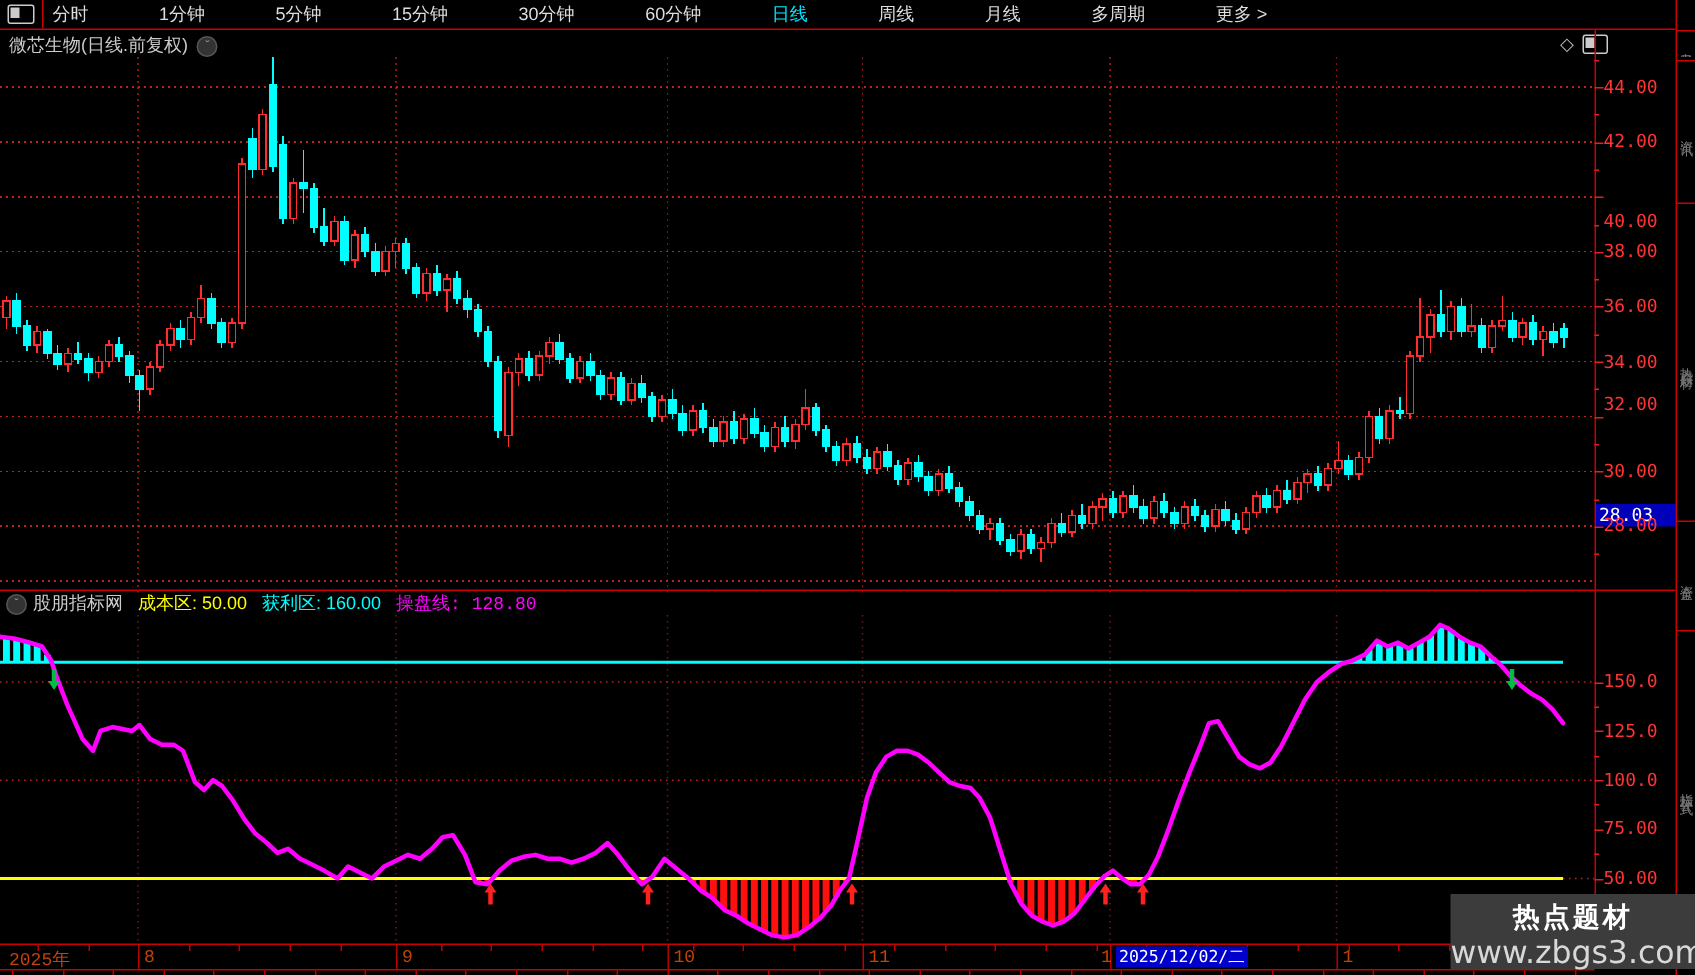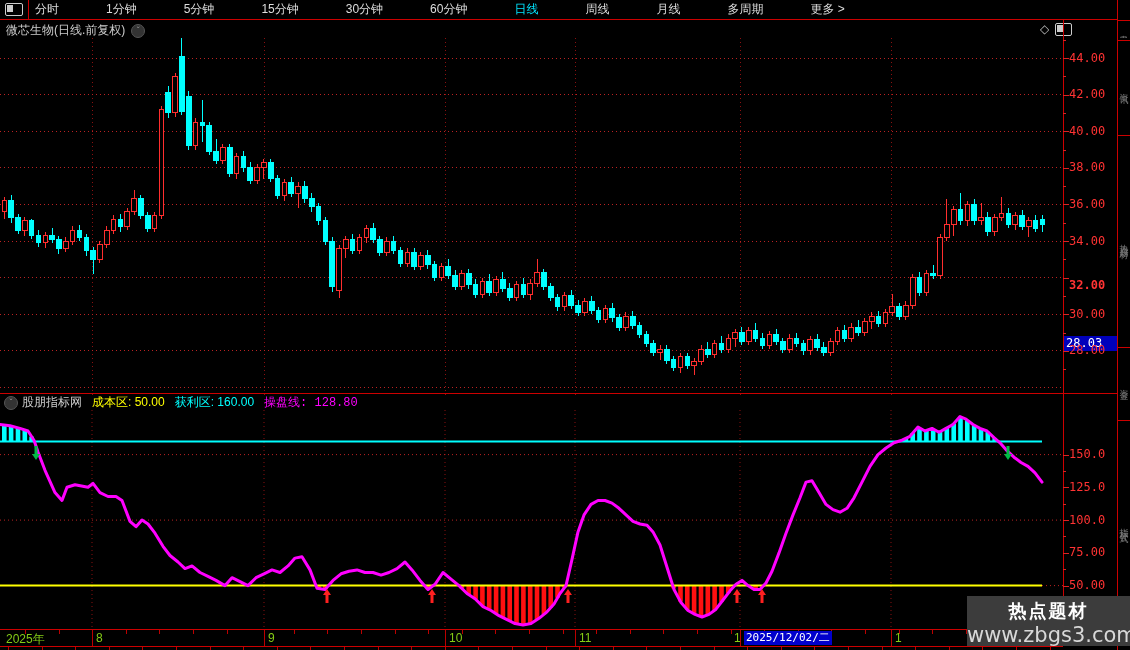--- a/index.html
+++ b/index.html
@@ -28,21 +28,21 @@
   .pxlabel{position:absolute;left:1069px;color:#f33;font-family:"DejaVu Sans Mono",monospace;font-size:12px;}
   .tick{position:absolute;background:#d22;height:1px;}
   #price-now{position:absolute;left:1064px;top:336px;width:52px;height:15px;background:#0000bb;color:#fff;
              font-family:"DejaVu Sans Mono",monospace;font-size:12px;line-height:15px;padding-left:2px;}
   
   #ind-header{position:absolute;top:395px;left:4px;height:15px;display:flex;align-items:center;}
   #ind-header .src{color:#ccc;margin-left:4px;}
   .ind-item{margin-left:10px;}
   
   #x-axis{position:absolute;top:629px;left:0;width:1063px;height:16px;border-top:1px solid #c00;border-bottom:1px solid #c00;background:#000;}
-  .xlabel{position:absolute;top:1px;color:#84cc16;font-size:12px;font-family:Liberation Sans, sans-serif;}
+  .xlabel{position:absolute;top:1px;color:#c2410c;font-size:12px;font-family:Liberation Mono, monospace;}
   .xtick{position:absolute;background:#b00;width:1px;}
   #date-box{position:absolute;left:744px;top:1px;height:14px;background:#0000cc;color:#fff;
             font-family:"DejaVu Sans Mono",monospace;font-size:11px;line-height:14px;padding:0 2px;}
   
   #watermark{position:absolute;left:967px;top:596px;width:163px;height:50px;background:#3c3c3c;z-index:6;text-align:center;}
   #watermark .l1{color:#fff;font-size:18px;font-weight:bold;margin-top:3px;letter-spacing:2px;}
   #watermark .l2{color:#d8d8d8;font-size:21px;font-family:"DejaVu Sans",sans-serif;}
   
   #right-strip{position:absolute;left:1117px;top:0;width:12px;height:650px;border-left:1px solid #c00;border-right:1px solid #c00;background:#000;}
   .strip-sec{position:absolute;left:0;width:12px;overflow:hidden;color:#777;font-size:9px;
@@ -569,29 +569,29 @@
       <div class="strip-div" style="top: 135px;"></div>
       <div class="strip-div" style="top: 347px;"></div>
       <div class="strip-div" style="top: 420px;"></div>
       <div class="strip-div" style="top: 629px;"></div>
     </div>
 
 <div class="pxlabel" style="top: 51px;">44.00</div>
     <div class="tick" style="left: 1063px; width: 6px; top: 58px;"></div>
     <div class="pxlabel" style="top: 87px;">42.00</div>
     <div class="tick" style="left: 1063px; width: 6px; top: 95px;"></div>
-    <div class="pxlabel" style="top: 124px;">40.00</div>
+    <div class="pxlabel" style="top: 140px;">40.00</div>
     <div class="tick" style="left: 1063px; width: 6px; top: 131px;"></div>
     <div class="pxlabel" style="top: 160px;">38.00</div>
     <div class="tick" style="left: 1063px; width: 6px; top: 168px;"></div>
     <div class="pxlabel" style="top: 197px;">36.00</div>
     <div class="tick" style="left: 1063px; width: 6px; top: 204px;"></div>
     <div class="pxlabel" style="top: 234px;">34.00</div>
     <div class="tick" style="left: 1063px; width: 6px; top: 241px;"></div>
-    <div class="pxlabel" style="top: 278px; font-weight: bold;">32.00</div>
+    <div class="pxlabel" style="top: 262px;">32.00</div>
     <div class="tick" style="left: 1063px; width: 6px; top: 278px;"></div>
     <div class="pxlabel" style="top: 307px;">30.00</div>
     <div class="tick" style="left: 1063px; width: 6px; top: 314px;"></div>
     <div class="pxlabel" style="top: 343px;">28.00</div>
     <div class="tick" style="left: 1063px; width: 6px; top: 351px;"></div>
     <div class="tick" style="left: 1063px; width: 3px; top: 369px;"></div>
     <div class="tick" style="left: 1063px; width: 3px; top: 333px;"></div>
     <div class="tick" style="left: 1063px; width: 3px; top: 296px;"></div>
     <div class="tick" style="left: 1063px; width: 3px; top: 259px;"></div>
     <div class="tick" style="left: 1063px; width: 3px; top: 223px;"></div>

